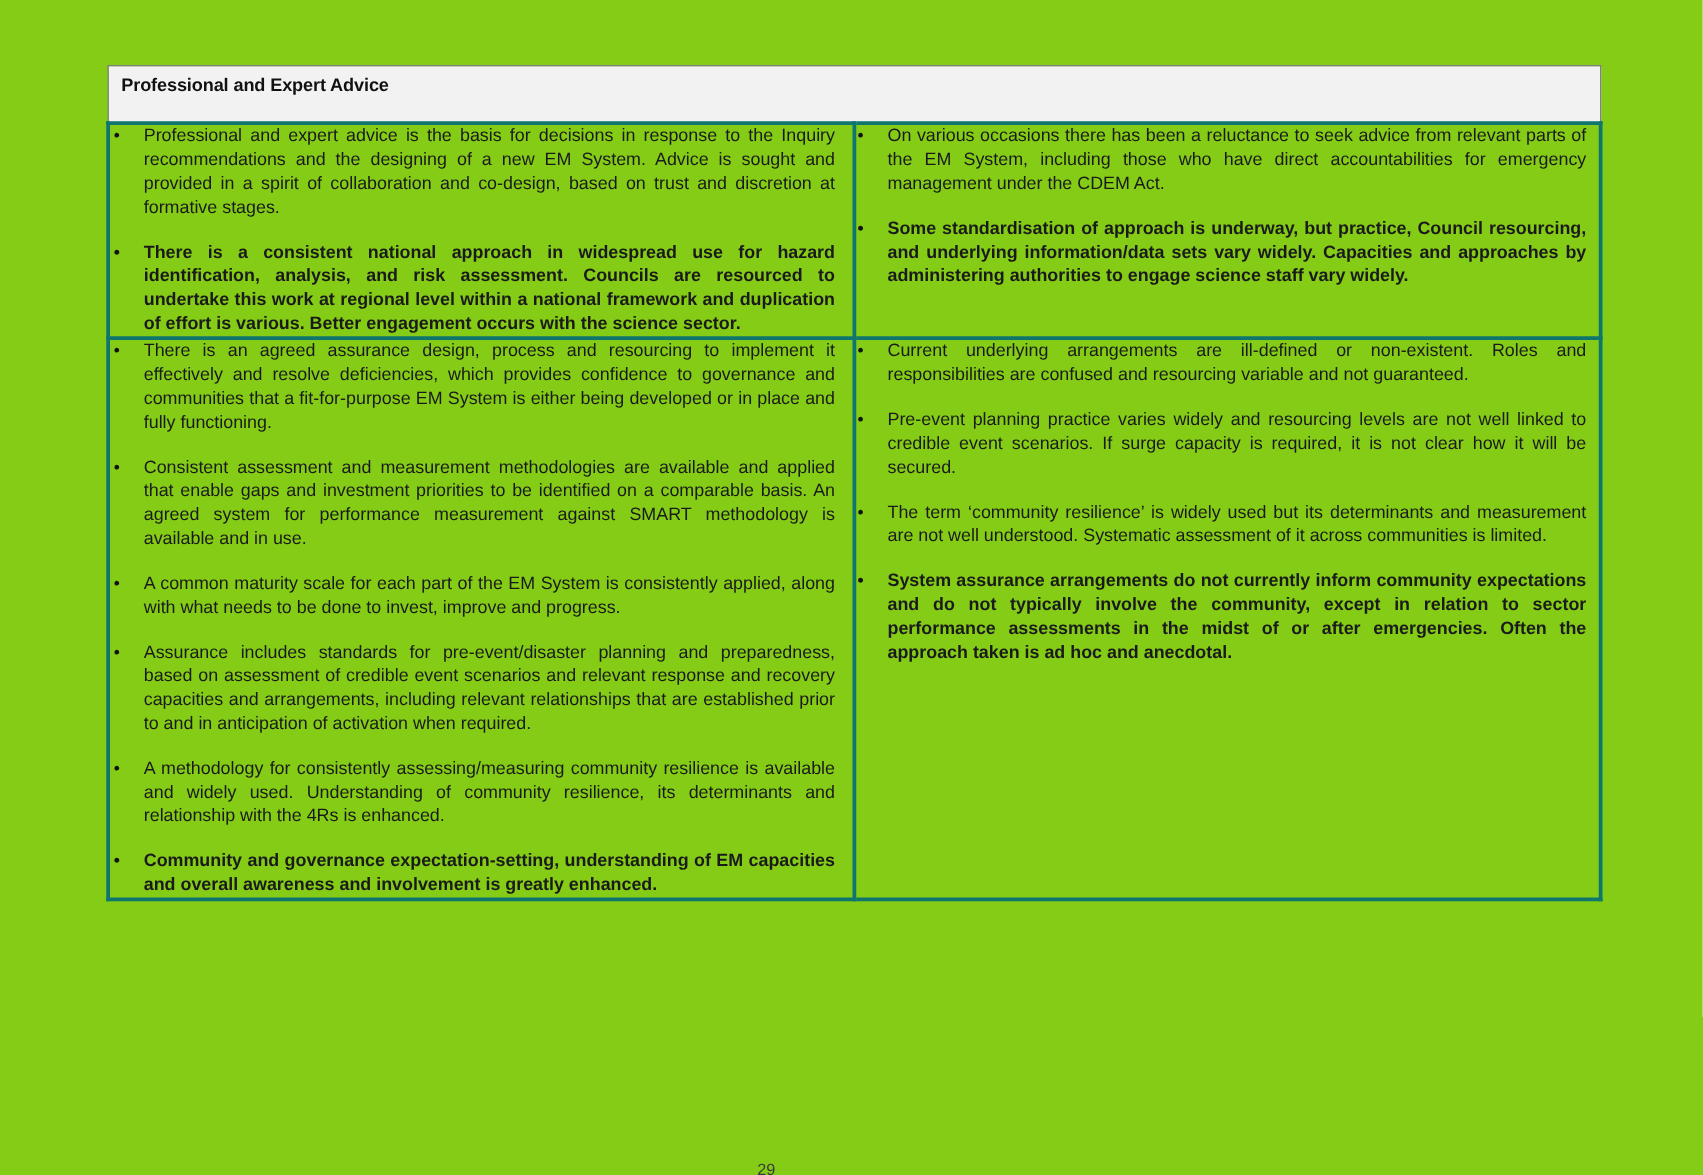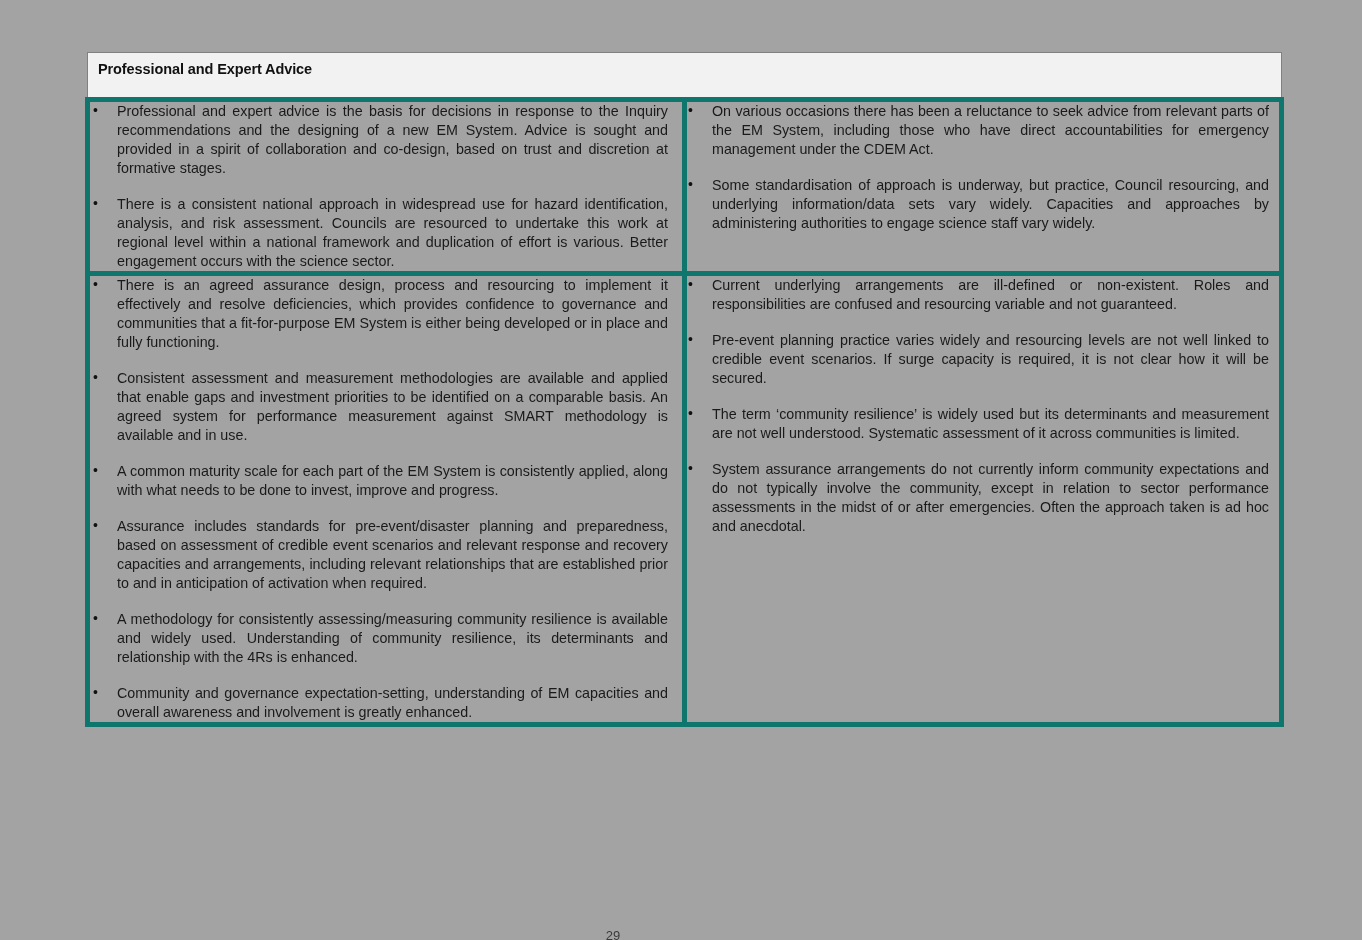--- a/index.html
+++ b/index.html
@@ -15,34 +15,34 @@
     -webkit-font-smoothing: antialiased;
     position: relative;
     overflow: hidden;
   }
 
   .page {
     position: absolute;
     left: 0; top: 0;
     width: 1362px;
     height: 940px;
-    background: #a3a3a3;
+    background: #84cc16;
   }
 
   .doc-table {
     position: absolute;
     left: 85px;
     top: 52px;
     width: 1194px;
     border-collapse: collapse;
     table-layout: fixed;
   }
 
   .doc-table td {
-    border: 5px solid #0f766e;
+    border: 3px solid #0f766e;
     vertical-align: top;
     padding: 0;
   }
 
   .section-header-cell {
     background: #f2f2f2;
     border: 1px solid #808080 !important;
     padding: 7px 10px 19px 10px !important;
   }
 
@@ -74,21 +74,21 @@
     padding-left: 27px;
     margin: 0 0 17px 0;
     font-size: 14.3px;
     line-height: 1.33;
     text-align: justify;
     text-justify: inter-word;
     color: #1a1a1a;
     -moz-hyphens: none;
     hyphens: none;
   }
-  ul.bullet-list > li:last-child { margin-bottom: 0; }
+  ul.bullet-list > li:last-child { margin-bottom: 0; font-weight: bold; }
 
   ul.bullet-list > li::before {
     content: "\2022";
     position: absolute;
     left: 3px;
     top: -1px;
     font-size: 14px;
     line-height: 1.33;
     color: #111111;
   }

